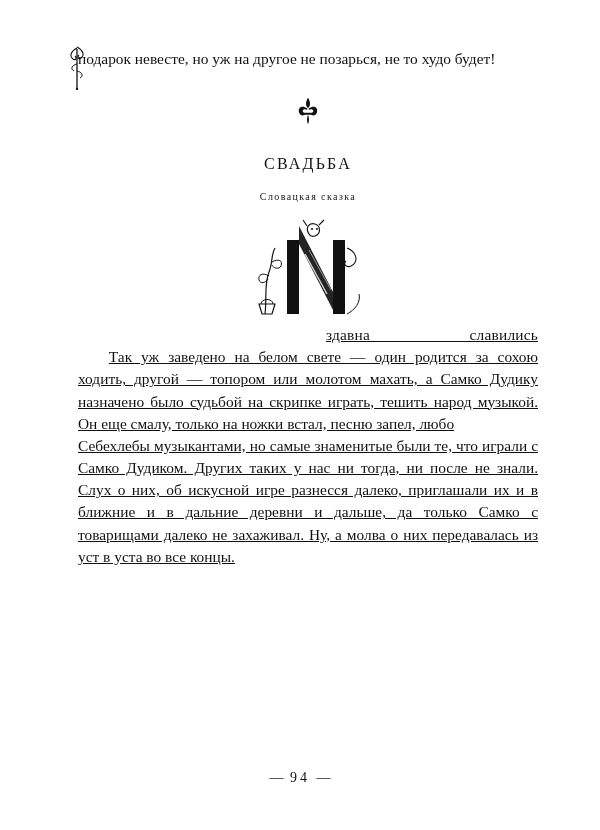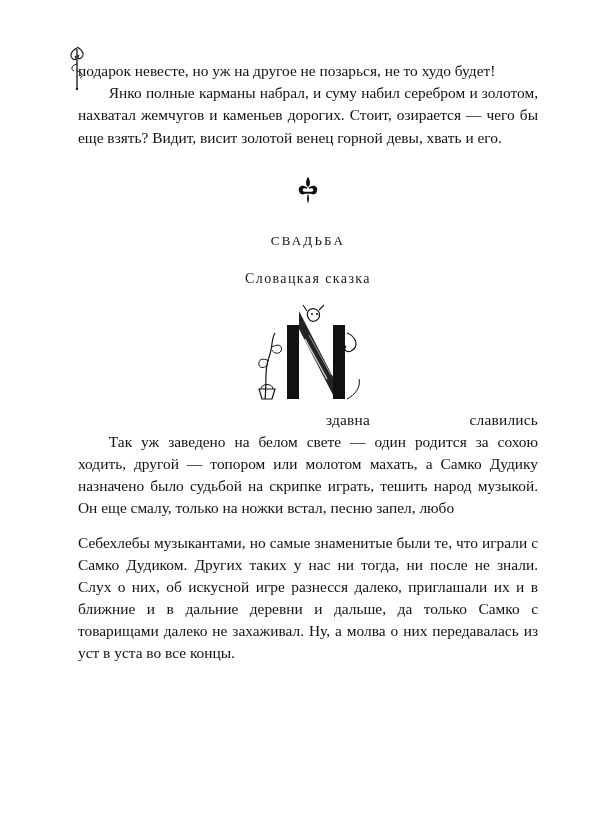--- a/index.html
+++ b/index.html
@@ -38,59 +38,59 @@
     text-align: justify;
     text-justify: inter-word;
     hyphens: manual;
   }
   p.para {
     margin: 0 0 0 0;
     text-indent: 2.0em;
   }
   p.para.first {
     text-indent: 0;
-    margin-top: 12px;
   }
 
   
   .fleuron {
     text-align: center;
     margin: 26px 0 22px 0;
     line-height: 1;
   }
   .fleuron svg { display: inline-block; }
 
   .story-head {
     text-align: center;
     margin-top: 6px;
   }
   .story-title {
-    font-size: 13px;
+    font-size: 16px;
     letter-spacing: 2.2px;
     line-height: 1.62;
     font-weight: 400;
   }
   .story-subtitle {
-    margin-top: 20px;
-    font-size: 14px;
+    margin-top: 14px;
+    font-size: 10px;
     letter-spacing: 1.4px;
     color: #1a1a1a;
   }
 
   
   .dropcap-wrap {
     position: relative;
     width: 122px;
     height: 104px;
     margin: 16px auto 0 auto;
   }
   .dropcap-wrap svg { display: block; }
 
   .opening {
     margin-top: 2px;
+    text-decoration: underline;
   }
   .opening .lead-line {
     text-align: justify;
     text-align-last: justify;
     padding-left: 248px;
     font-size: 15.4px;
     line-height: 1.44;
     letter-spacing: 0.2px;
   }
 
@@ -116,21 +116,20 @@
       <path d="M13 3 C19 6, 21 11, 17 14 C14 16, 13 13, 15 11" fill="none" stroke="#111" stroke-width="1.1"></path>
       <path d="M13 5 L13 44" fill="none" stroke="#111" stroke-width="1.3"></path>
       <path d="M13 20 C8 21, 6 25, 10 27" fill="none" stroke="#111" stroke-width="1"></path>
       <path d="M13 27 C18 28, 20 32, 16 34" fill="none" stroke="#111" stroke-width="1"></path>
       <circle cx="13" cy="45" r="1.2" fill="#111"></circle>
     </svg>
   </div>
 
   <div class="body-text">
     <p class="para first">подарок невесте, но уж на другое не позарься, не то худо будет!</p>
-    <p class="para">Янко полные карманы набрал, и суму набил серебром и золотом, нахватал жемчугов и каменьев дорогих. Стоит, озирается — чего бы еще взять? Видит, висит золотой венец горной девы, хвать и его.</p>
   </div>
 
   <div class="fleuron">
     <svg viewBox="0 0 34 34" width="30" height="30" aria-hidden="true">
       <path d="M17 2 C14 7, 14 11, 17 14 C20 11, 20 7, 17 2 Z" fill="#111"></path>
       <path d="M16 14 C10 10, 5 13, 7 19 C8.5 23, 13 23, 15 19 C13.5 20, 11 19, 11 17 C11 15, 14 14.5, 16 16 Z" fill="#111"></path>
       <path d="M18 14 C24 10, 29 13, 27 19 C25.5 23, 21 23, 19 19 C20.5 20, 23 19, 23 17 C23 15, 20 14.5, 18 16 Z" fill="#111"></path>
       <rect x="11" y="19" width="12" height="2.2" fill="#111"></rect>
       <path d="M17 21 C15.5 25, 15.5 29, 17 32 C18.5 29, 18.5 25, 17 21 Z" fill="#111"></path>
     </svg>
@@ -168,14 +167,19 @@
       <path d="M100 96 C108 92, 114 84, 112 76" fill="none" stroke="#111" stroke-width="1"></path>
     </svg>
   </div>
 
   <div class="body-text opening">
     <div class="lead-line">здавна славились</div>
     <p class="para">Так уж заведено на белом свете — один родится за сохою ходить, другой — топором или молотом махать, а Самко Дудику назначено было судьбой на скрипке играть, тешить народ музыкой. Он еще смалу, только на ножки встал, песню запел, любо</p>
     <p class="para first">Себехлебы музыкантами, но самые знаменитые были те, что играли с Самко Дудиком. Других таких у нас ни тогда, ни после не знали. Слух о них, об искусной игре разнесся далеко, приглашали их и в ближние и в дальние деревни и дальше, да только Самко с товарищами далеко не захаживал. Ну, а молва о них передавалась из уст в уста во все концы.</p>
   </div>
 
+  <div class="folio">
+    <span class="dash">—</span>
+    <span>94</span>
+    <span class="dash">—</span>
+  </div>
 
 </div>
 
 </body></html>

